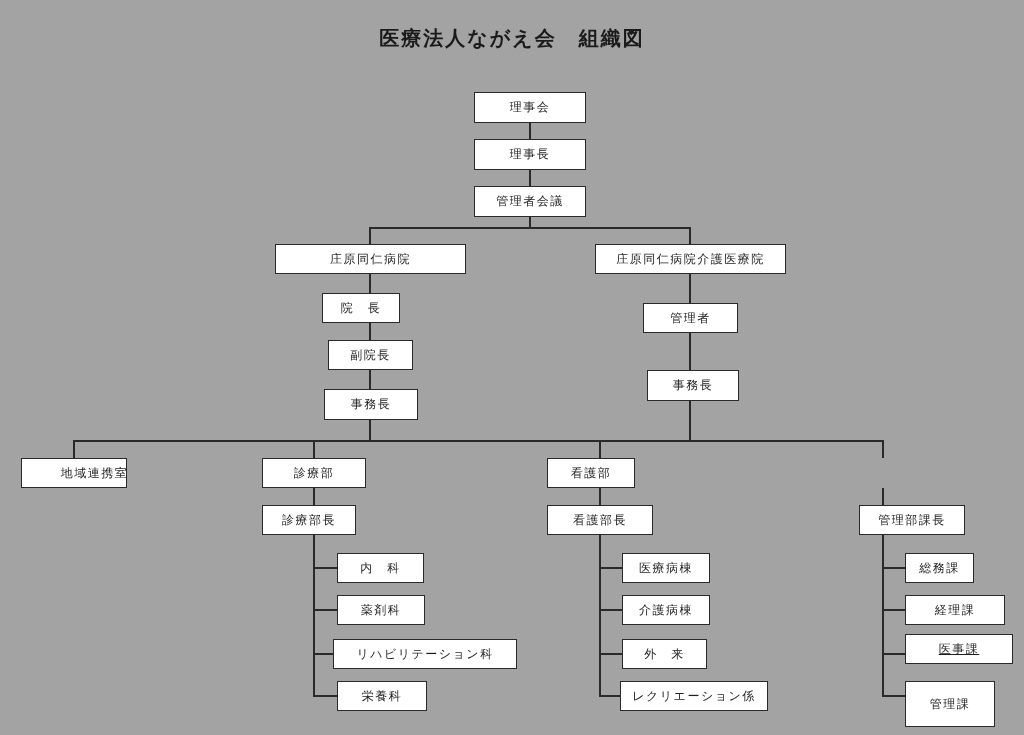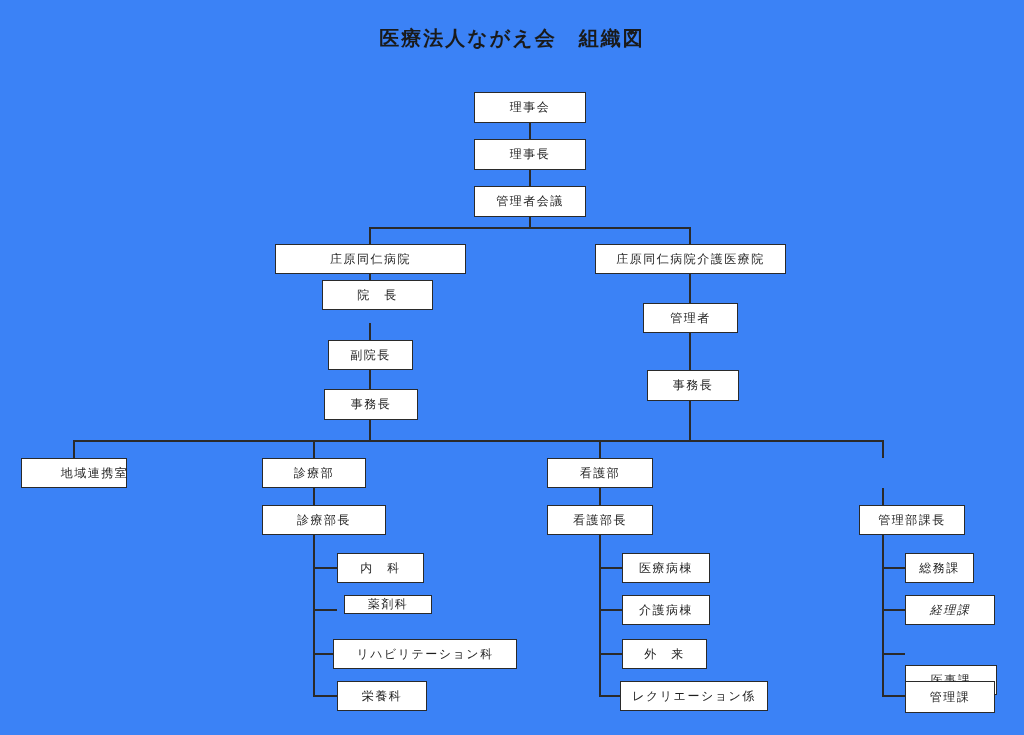--- a/index.html
+++ b/index.html
@@ -1,20 +1,20 @@
 <!DOCTYPE html>
 <html><head>
 <meta charset="utf-8">
 <style>
   html, body { margin: 0; padding: 0; background: #ffffff; }
   #page {
     position: relative;
     width: 1024px;
     height: 735px;
-    background: #3b82f6;
+    background: #a3a3a3;
     font-family: "Liberation Serif", "DejaVu Serif", serif;
     color: #1f1f1f;
     overflow: hidden;
   }
   #title {
     position: absolute;
     left: 0; top: 25px;
     width: 100%;
     text-align: center;
     font-size: 20px;
@@ -48,49 +48,49 @@
 
   <div id="title">医療法人ながえ会　組織図</div>
 
   <div class="box" style="left:474px; top:92px;  width:112px; height:31px;">理事会</div>
   <div class="box" style="left:474px; top:139px; width:112px; height:31px;">理事長</div>
   <div class="box" style="left:474px; top:186px; width:112px; height:31px;">管理者会議</div>
 
   <div class="box" style="left:275px; top:244px; width:191px; height:30px;">庄原同仁病院</div>
   <div class="box" style="left:595px; top:244px; width:191px; height:30px;">庄原同仁病院介護医療院</div>
 
-  <div class="box" style="left:322px; top:280px; width:111px; height:30px;font-family:Liberation Mono, monospace;">院　長</div>
+  <div class="box" style="left:322px; top:293px; width:78px; height:30px;font-family:Liberation Mono, monospace;">院　長</div>
   <div class="box" style="left:328px; top:340px; width:85px; height:30px;">副院長</div>
   <div class="box" style="left:324px; top:389px; width:94px; height:31px;">事務長</div>
 
   <div class="box" style="left:643px; top:303px; width:95px; height:30px;">管理者</div>
   <div class="box" style="left:647px; top:370px; width:92px; height:31px;">事務長</div>
 
   <div class="box" style="left:21px;  top:458px; width:106px; height:30px;padding-left:41px;">地域連携室</div>
   <div class="box" style="left:262px; top:458px; width:104px; height:30px;">診療部</div>
-  <div class="box" style="left:547px; top:458px; width:106px; height:30px;">看護部</div>
+  <div class="box" style="left:547px; top:458px; width:88px; height:30px;">看護部</div>
 
-  <div class="box" style="left:262px; top:505px; width:124px; height:30px;text-align:right;">診療部長</div>
+  <div class="box" style="left:262px; top:505px; width:94px; height:30px;text-align:right;">診療部長</div>
   <div class="box" style="left:547px; top:505px; width:106px; height:30px;">看護部長</div>
   <div class="box" style="left:830px; top:505px; width:106px; height:30px;margin-left:29px;">管理部課長</div>
 
   <div class="box" style="left:337px; top:553px; width:87px;  height:30px;">内　科</div>
-  <div class="box" style="left:344px; top:595px; width:88px;  height:19px;">薬剤科</div>
+  <div class="box" style="left:337px; top:595px; width:88px;  height:30px;">薬剤科</div>
   <div class="box" style="left:333px; top:639px; width:184px; height:30px;">リハビリテーション科</div>
   <div class="box" style="left:337px; top:681px; width:90px;  height:30px;">栄養科</div>
 
   <div class="box" style="left:622px; top:553px; width:88px;  height:30px;">医療病棟</div>
   <div class="box" style="left:622px; top:595px; width:88px;  height:30px;">介護病棟</div>
   <div class="box" style="left:622px; top:639px; width:85px;  height:30px;">外　来</div>
   <div class="box" style="left:620px; top:681px; width:148px; height:30px;">レクリエーション係</div>
 
   <div class="box" style="left:905px; top:553px; width:69px; height:30px;">総務課</div>
-  <div class="box" style="left:905px; top:595px; width:90px; height:30px;font-style:italic;">経理課</div>
-  <div class="box" style="left:905px; top:665px; width:92px; height:30px;text-decoration:underline;">医事課</div>
-  <div class="box" style="left:905px; top:681px; width:90px; height:32px;">管理課</div>
+  <div class="box" style="left:905px; top:595px; width:100px; height:30px;">経理課</div>
+  <div class="box" style="left:905px; top:634px; width:108px; height:30px;text-decoration:underline;">医事課</div>
+  <div class="box" style="left:905px; top:681px; width:90px; height:46px;">管理課</div>
 
   <div class="line" style="left:529px; top:123px; width:2px; height:16px;"></div>
   <div class="line" style="left:529px; top:170px; width:2px; height:16px;"></div>
   <div class="line" style="left:529px; top:217px; width:2px; height:12px;"></div>
 
   <div class="line" style="left:369px; top:227px; width:322px; height:2px;"></div>
   <div class="line" style="left:369px; top:227px; width:2px; height:17px;"></div>
   <div class="line" style="left:689px; top:227px; width:2px; height:17px;"></div>
 
   <div class="line" style="left:369px; top:274px; width:2px; height:19px;"></div>

